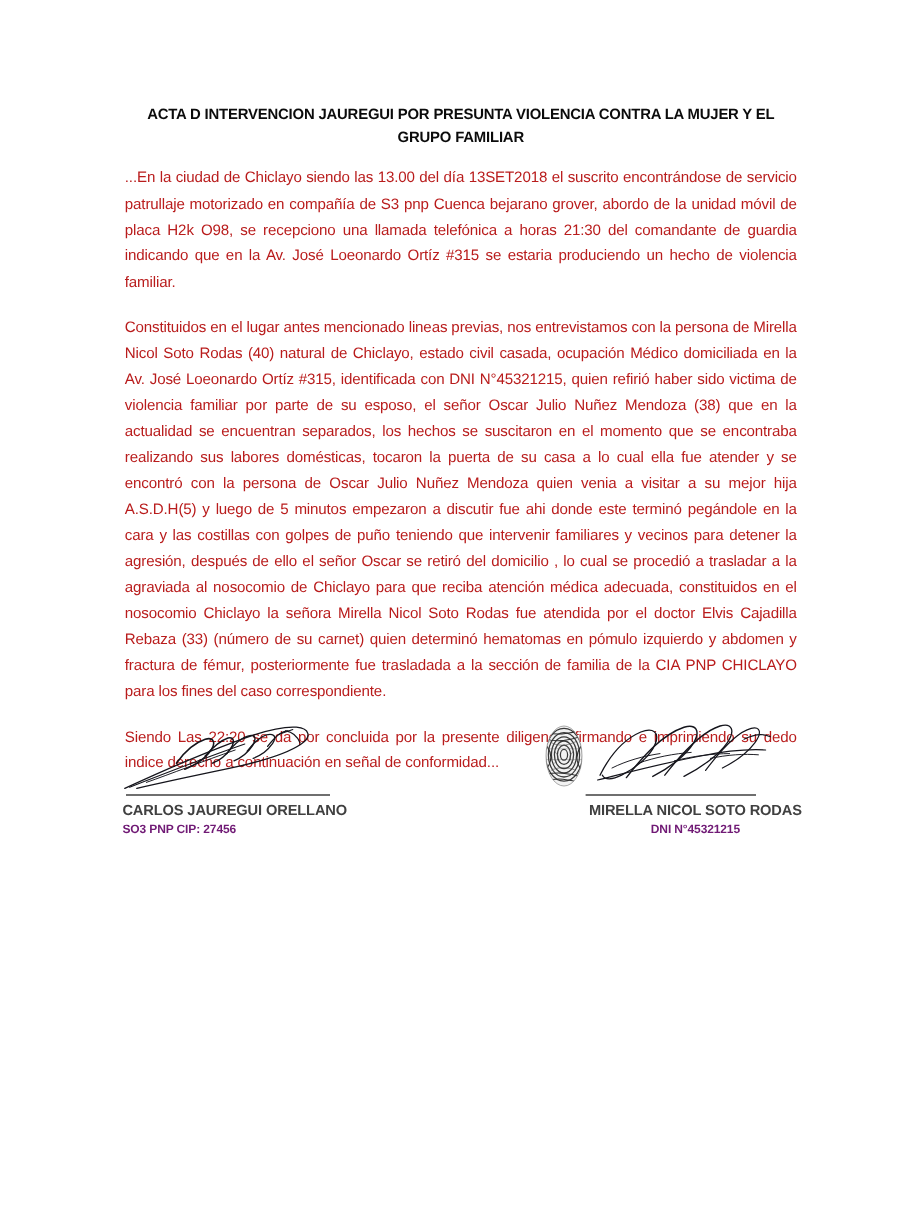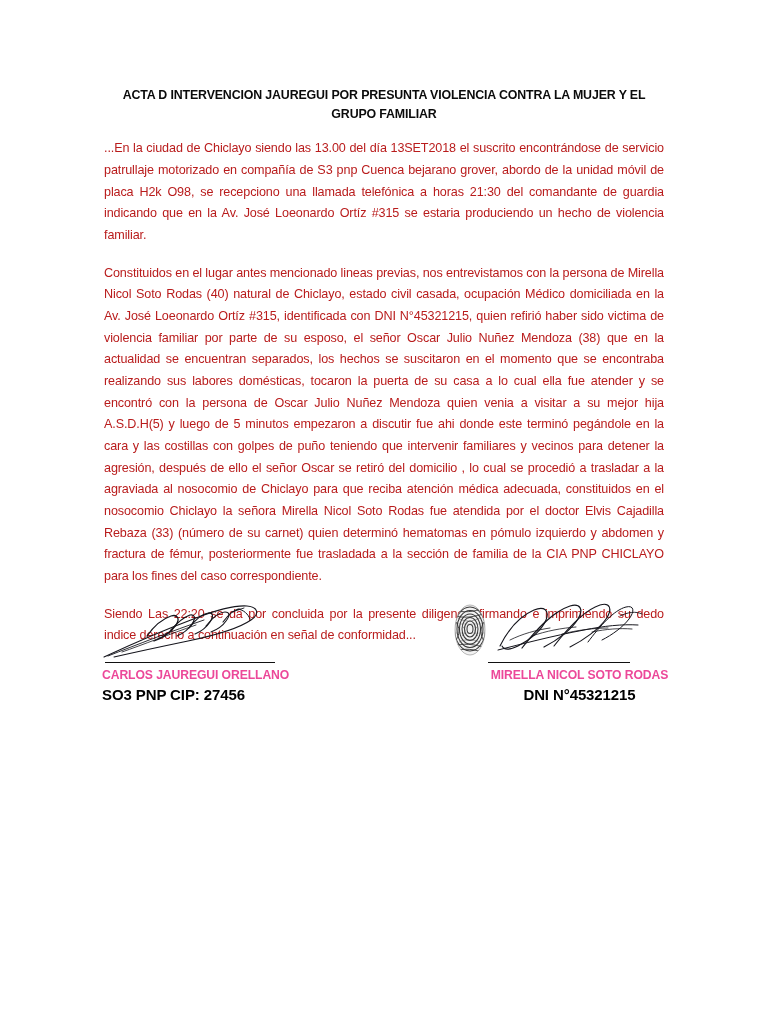--- a/index.html
+++ b/index.html
@@ -75,29 +75,29 @@
     margin: 0 auto;
   }
   .sig-right .sig-line { width: 142px; margin: 0 0 0 38px; }
 
   .sig-name {
     font-size: 12.2px;
     font-weight: bold;
     letter-spacing: -0.1px;
     margin-top: 5px;
     white-space: nowrap;
-    color: #ec4899;
+    color: #404040;
   }
   .sig-sub {
-    font-size: 15px;
+    font-size: 10px;
     font-weight: bold;
     letter-spacing: -0.1px;
     margin-top: 4px;
     white-space: nowrap;
-    color: #000000;
+    color: #701a75;
   }
   .sig-left .sig-name, .sig-left .sig-sub { text-align: left; padding-left: 10px; }
   .sig-right .sig-name { text-align: center; padding-left: 34px; }
   .sig-right .sig-sub  { text-align: center; padding-left: 34px; }
 
   .fingerprint {
     position: absolute;
     left: 0px;
     top: 2px;
     width: 40px;

